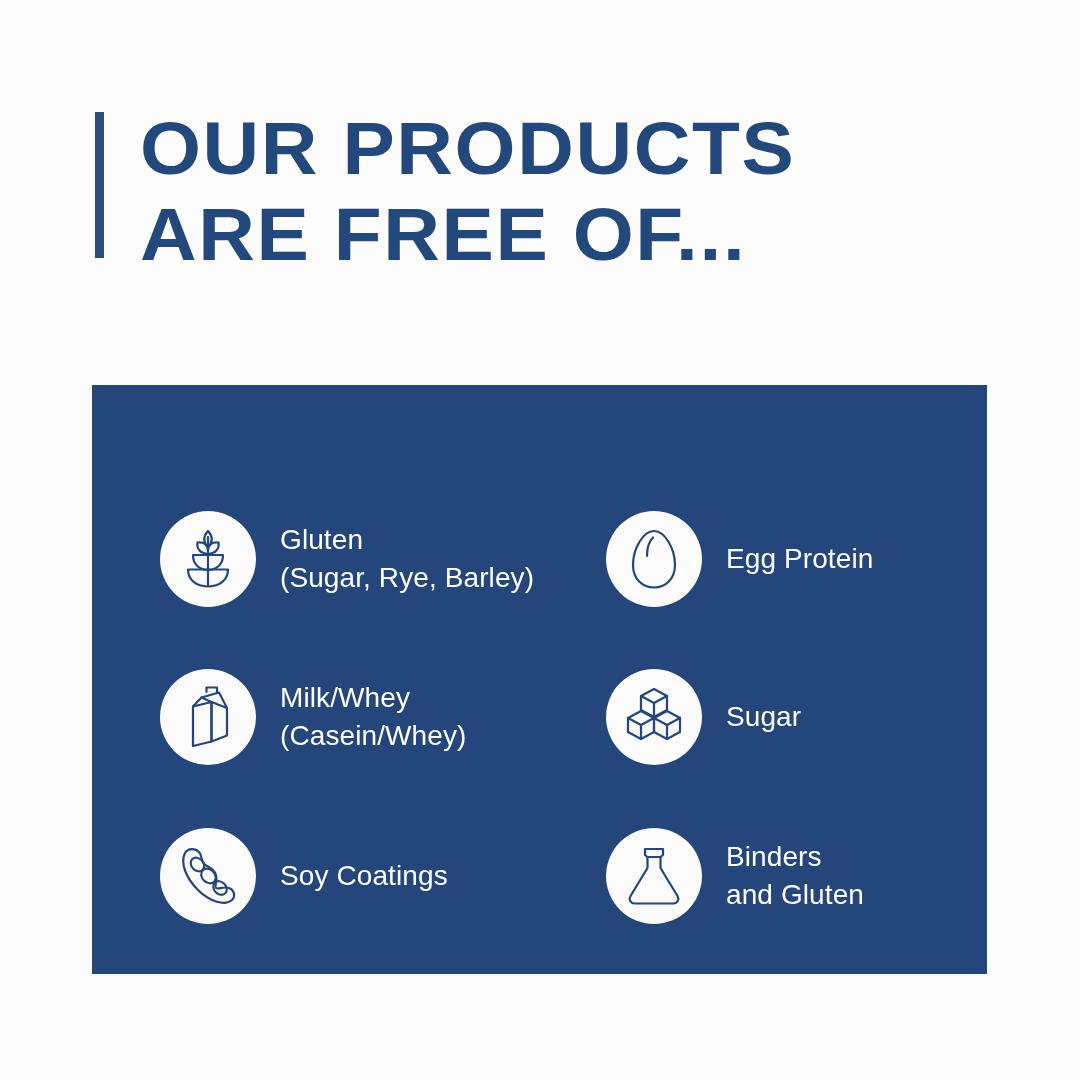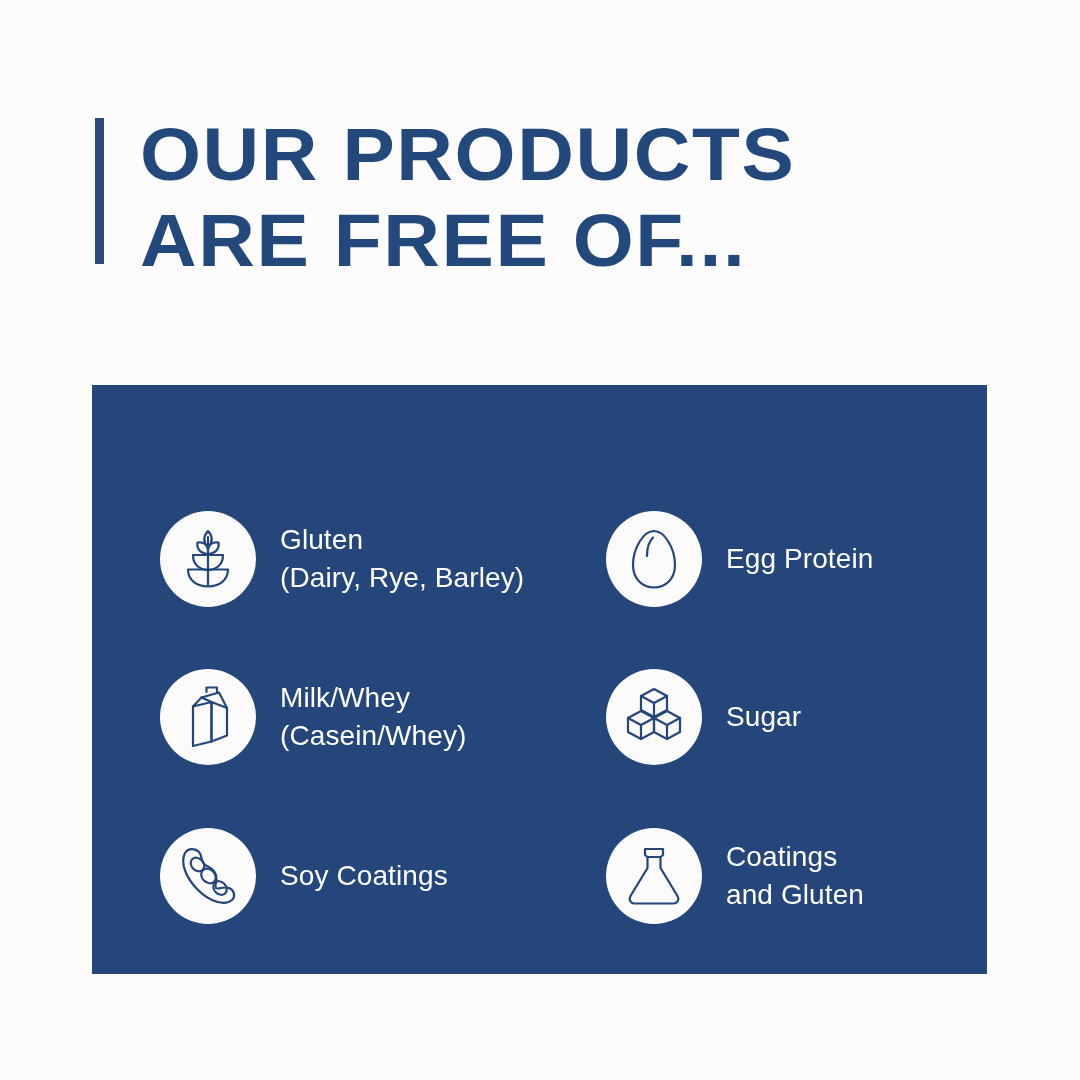--- a/index.html
+++ b/index.html
@@ -12,21 +12,21 @@
     background: #fcfcfc;
     font-family: "Liberation Sans", sans-serif;
     overflow: hidden;
     position: relative;
   }
 
   
   #heading-block {
     position: absolute;
     left: 95px;
-    top: 118px;
+    top: 112px;
     display: flex;
     align-items: stretch;
   }
   #heading-rule {
     width: 9px;
     background: #2a4b7c;
     flex: 0 0 auto;
     margin-right: 36px;
     height: 146px;
   }
@@ -124,21 +124,21 @@
             <path d="M29 3 C33.5 8 34.5 13.5 29 19.5 C23.5 13.5 24.5 8 29 3 Z"></path>
             <path d="M29 22 C29 16.5 24 13.5 18.5 14.5 C17.5 20.5 21 25.5 29 26"></path>
             <path d="M29 22 C29 16.5 34 13.5 39.5 14.5 C40.5 20.5 37 25.5 29 26"></path>
             <path d="M14 27 L44 27 C44 36.5 37.5 42 29 42 C20.5 42 14 36.5 14 27 Z"></path>
             <path d="M9 41.5 L49 41.5 C49 52 40.5 58.5 29 58.5 C17.5 58.5 9 52 9 41.5 Z"></path>
           </svg>
         </span>
       </div>
       <div class="item-label">
         <span class="label-line">Gluten</span>
-        <span class="label-line">(Dairy, Rye, Barley)</span>
+        <span class="label-line">(Sugar, Rye, Barley)</span>
       </div>
     </div>
 
     <div class="item">
       <div class="item-badge">
         <span>
           <svg width="48" height="62" viewBox="0 0 48 62" fill="none" stroke="#24467a" stroke-width="2.2" stroke-linecap="round" stroke-linejoin="round">
             <path d="M24 3 C35 3 45 21 45 37 C45 51 35.5 59.5 24 59.5 C12.5 59.5 3 51 3 37 C3 21 13 3 24 3 Z"></path>
             <path d="M17 28 C17 19.5 19.5 13 23 9.5"></path>
           </svg>
@@ -212,19 +212,19 @@
       <div class="item-badge">
         <span>
           <svg width="56" height="60" viewBox="0 0 56 60" fill="none" stroke="#24467a" stroke-width="2.2" stroke-linecap="round" stroke-linejoin="round">
             <path d="M19 3 L37 3 L37 9 L34.5 11 L34.5 22 L51.5 50 C53.5 53.5 51.5 57.5 47.5 57.5
                      L8.5 57.5 C4.5 57.5 2.5 53.5 4.5 50 L21.5 22 L21.5 11 L19 9 Z"></path>
             <path d="M21.5 11 L34.5 11"></path>
           </svg>
         </span>
       </div>
       <div class="item-label">
-        <span class="label-line">Coatings</span>
+        <span class="label-line">Binders</span>
         <span class="label-line">and Gluten</span>
       </div>
     </div>
 
   </div>
 </div>
 
 </body></html>

